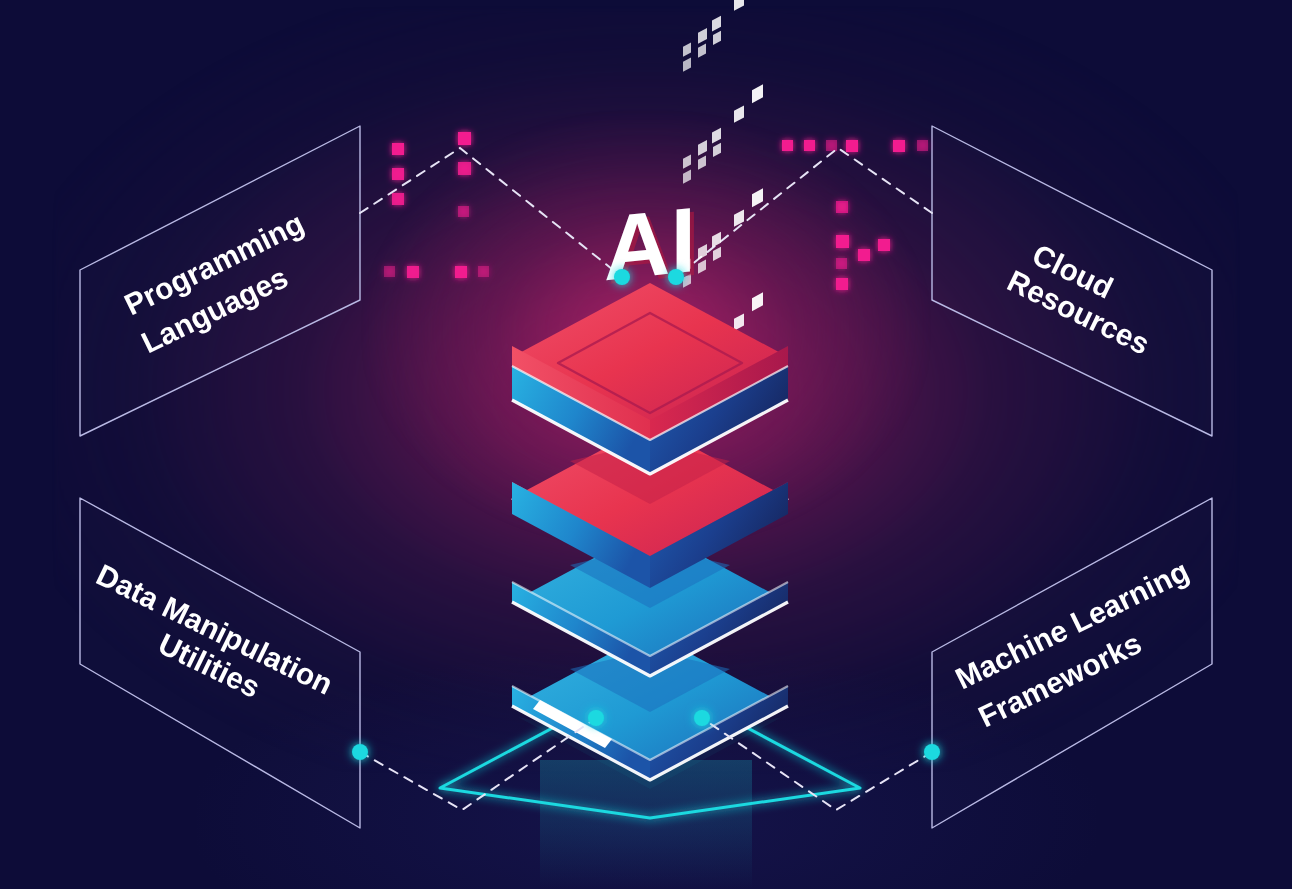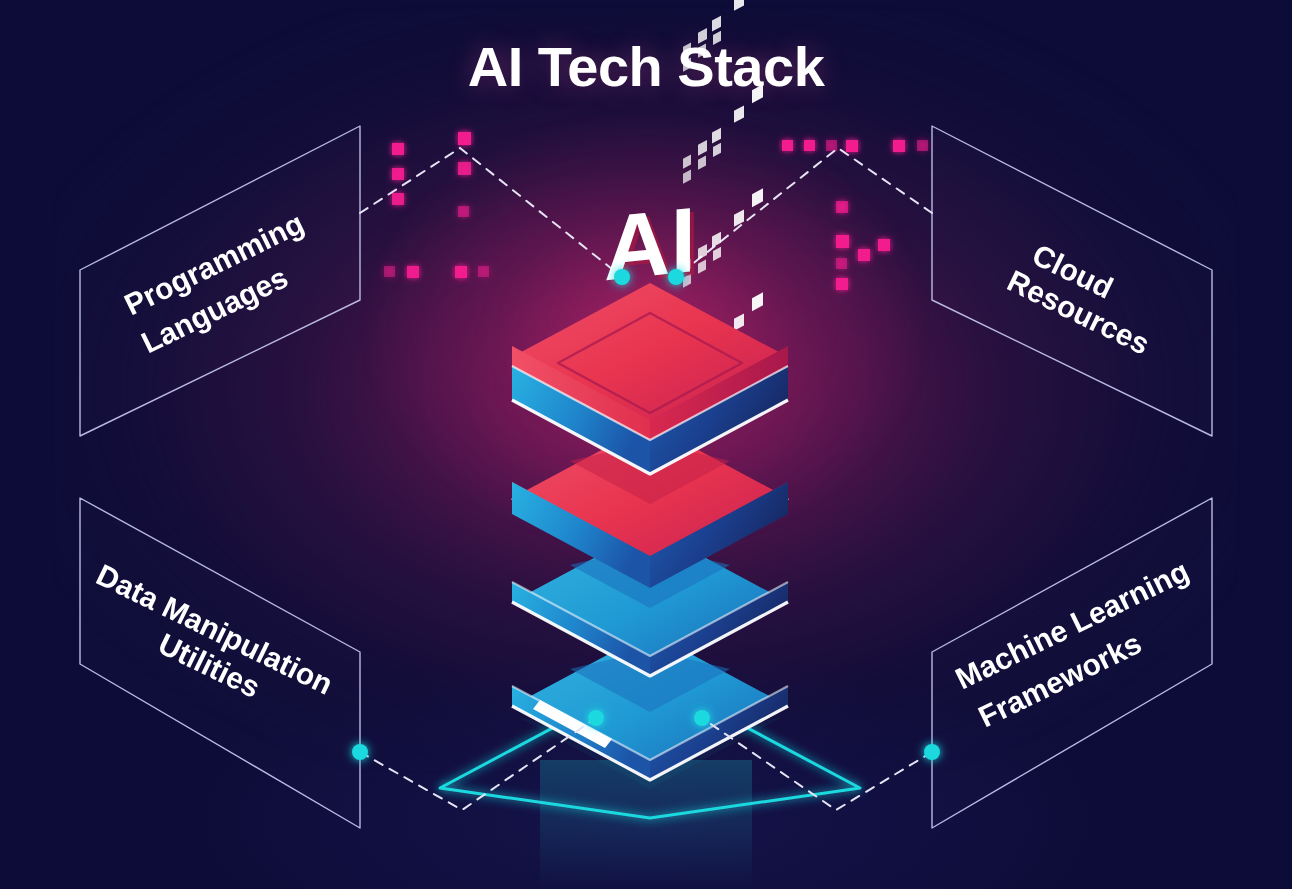--- a/index.html
+++ b/index.html
@@ -111,21 +111,20 @@
 </head>
 <body>
 
 <div id="stage">
 
   <div class="bg-base"></div>
   <div class="glow-purple"></div>
   <div class="glow-core"></div>
   <div class="glow-bottom"></div>
 
-  <div class="title">AI Tech Stack</div>
 
   <svg id="scene" viewBox="0 0 1292 889">
     <defs>
 
       <linearGradient id="gTopRed" x1="0" y1="0" x2="1" y2="1">
         <stop offset="0%" stop-color="#f0506a"></stop>
         <stop offset="48%" stop-color="#e8344f"></stop>
         <stop offset="100%" stop-color="#c41f53"></stop>
       </linearGradient>
       <linearGradient id="gTopBlue" x1="0" y1="0" x2="1" y2="1">

